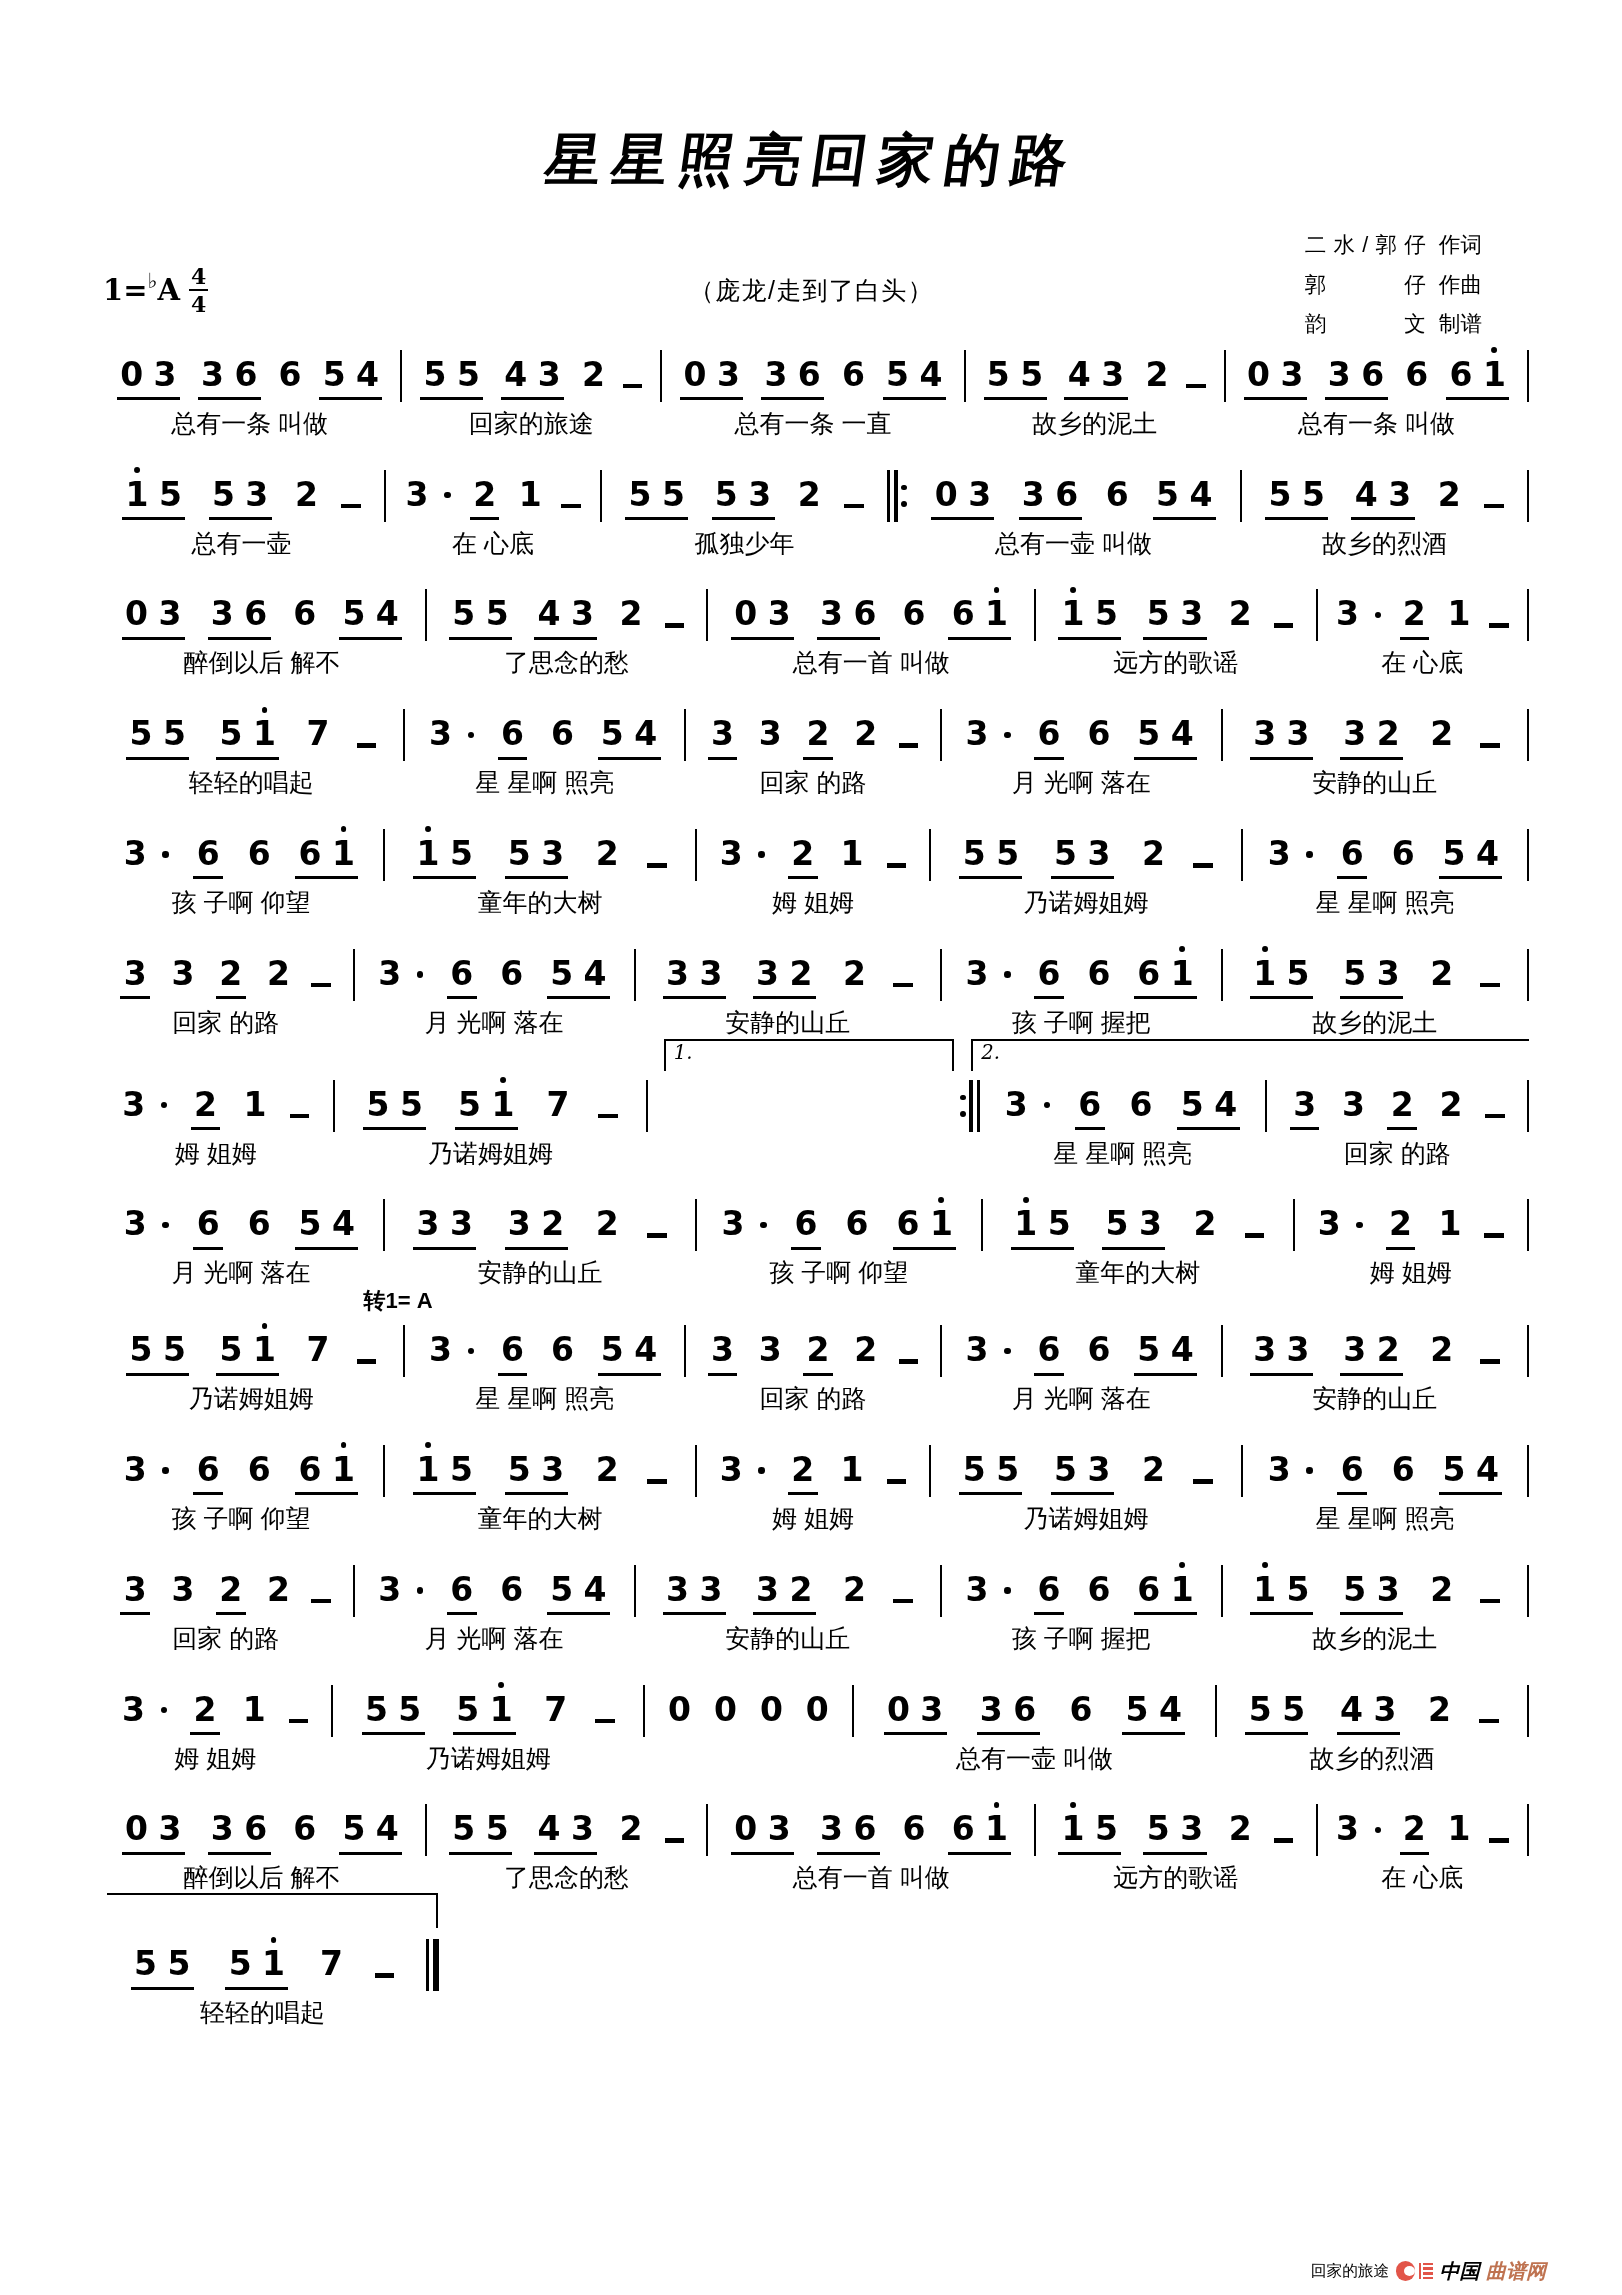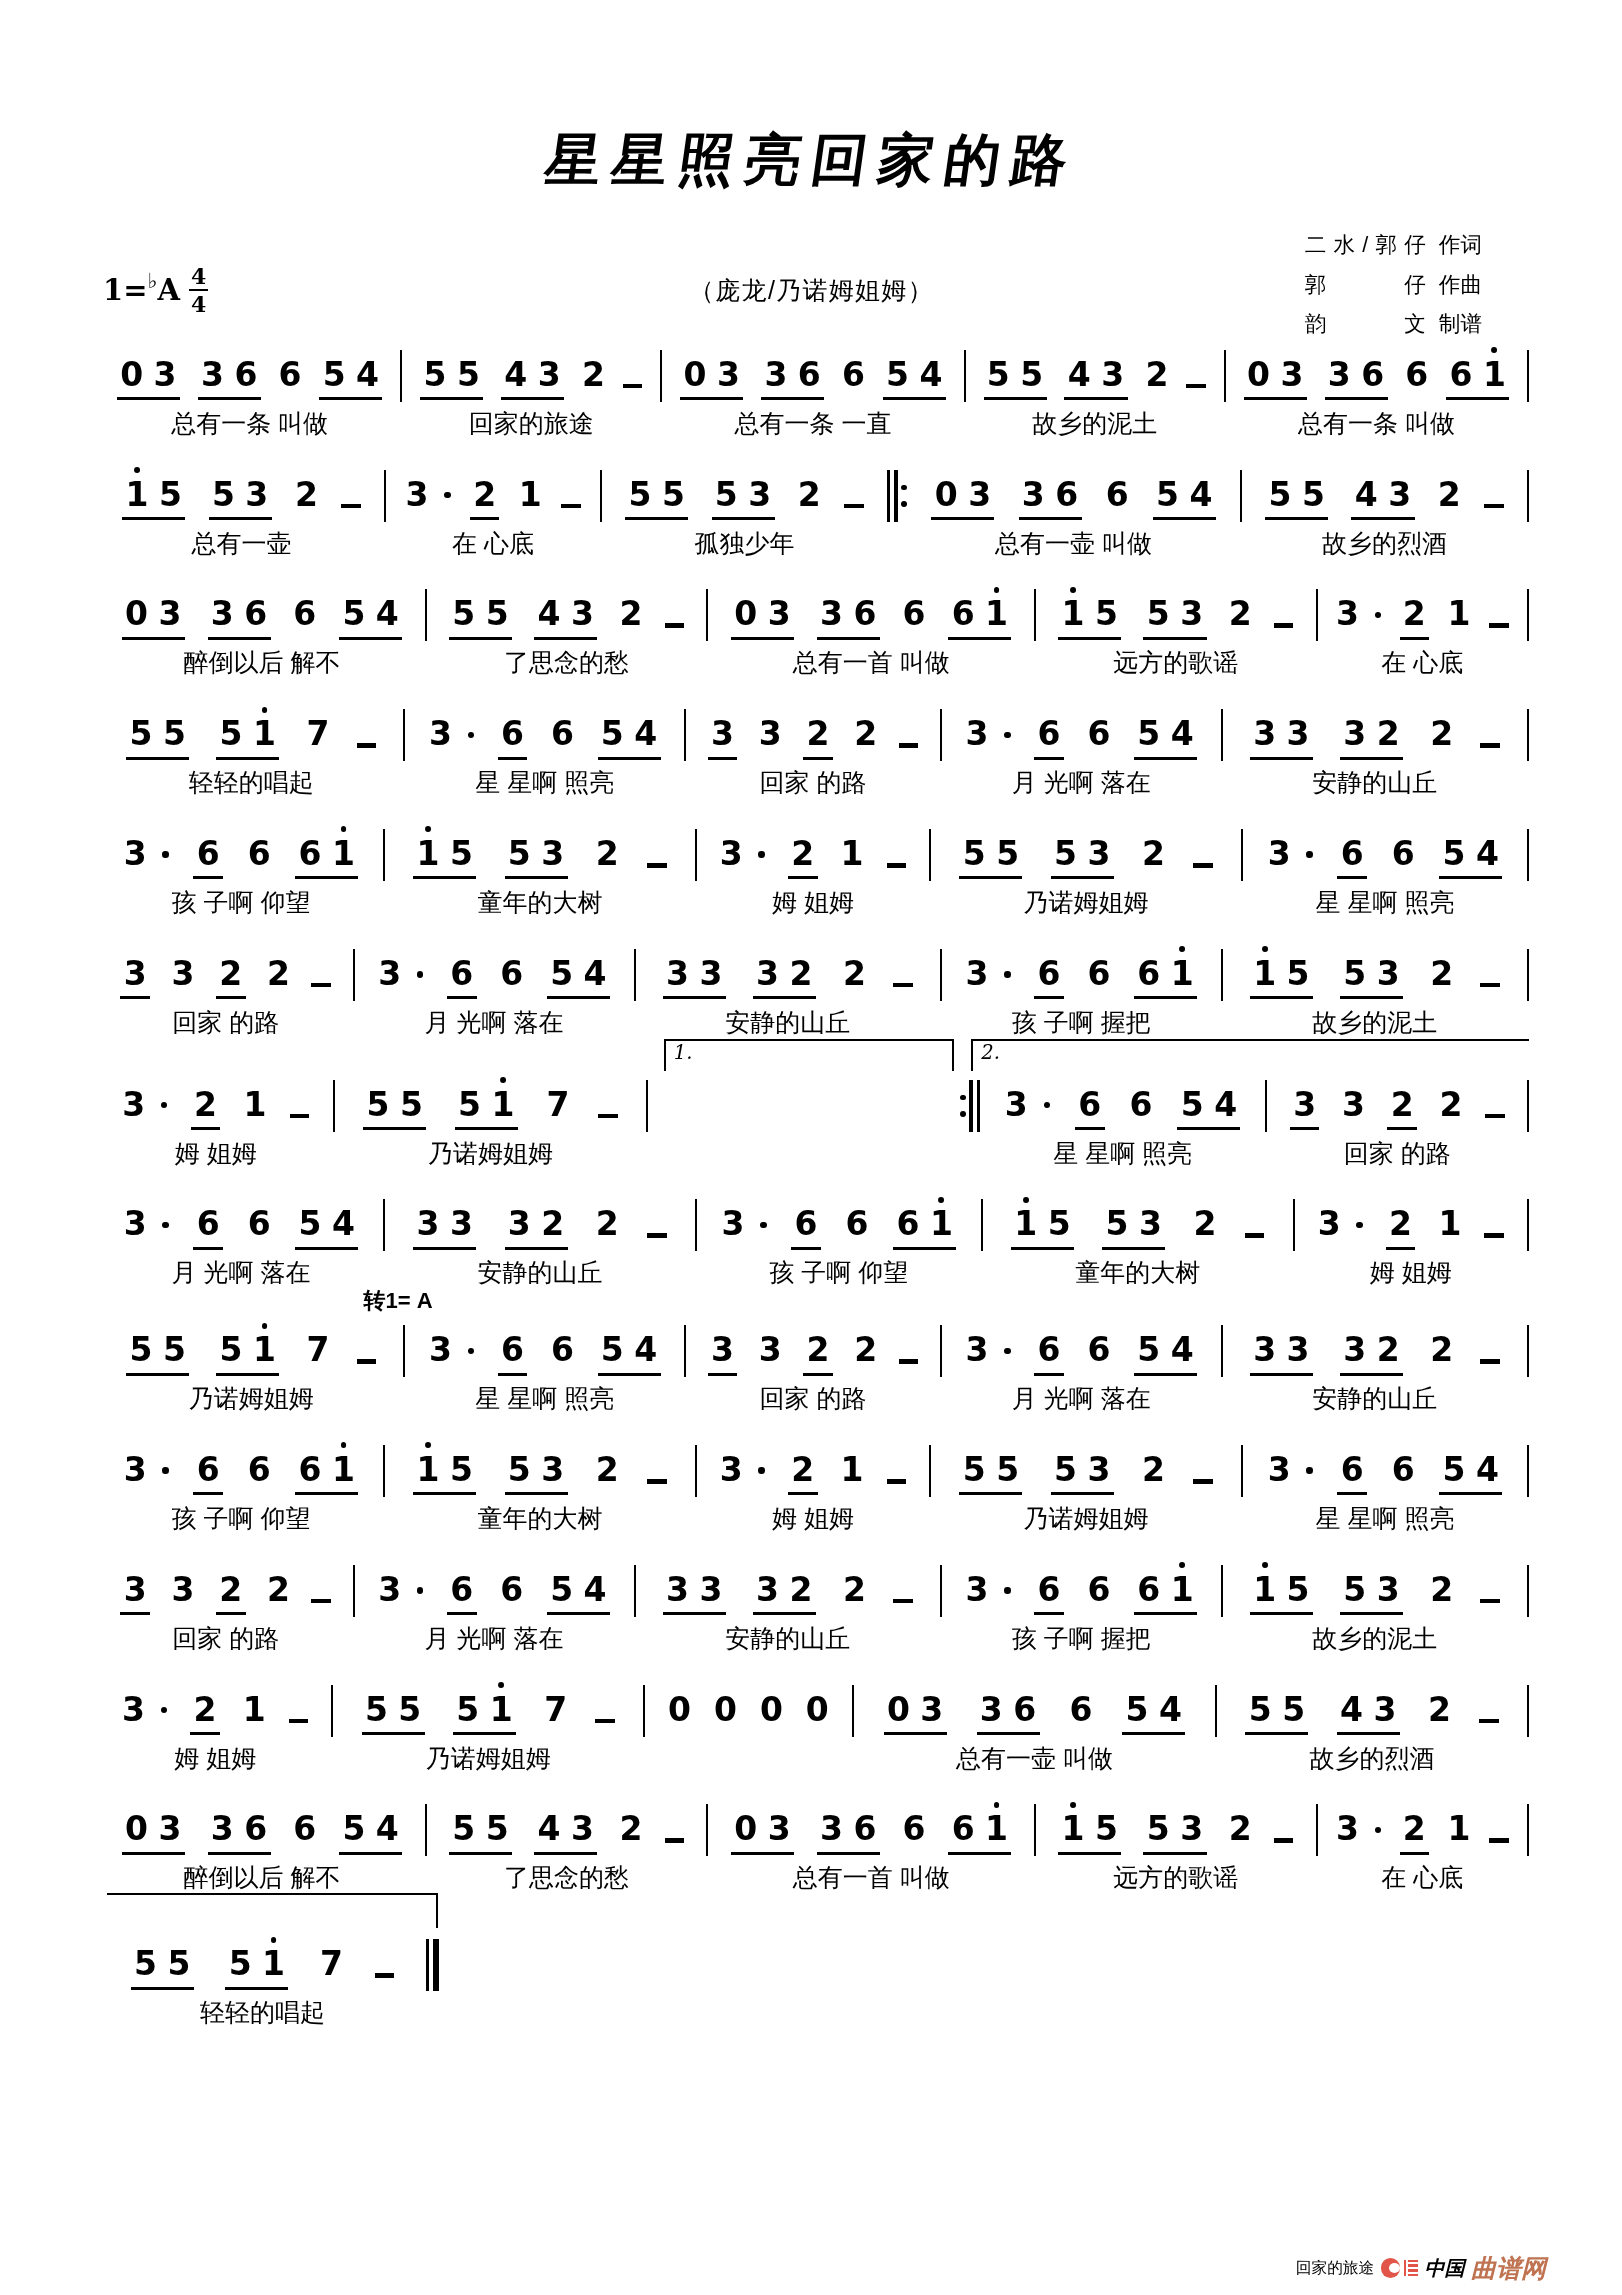--- a/index.html
+++ b/index.html
@@ -71,21 +71,21 @@
   
   .footer { position:absolute; right:77px; bottom:10.5px; display:flex; align-items:center; gap:6.5px; }
   .f-up { font-size:15.7px; }
   .logo { display:flex; align-items:center; gap:3.3px; }
   .logo-disc { width:19.6px; height:19.6px; background:#e25549; border-radius:50%; position:relative; flex:none; }
   .logo-disc::after { content:""; position:absolute; top:5.2px; left:7.9px; width:11px; height:9.8px;
     background:#fff; border-radius:50%; }
   .logo-bars { display:flex; flex-direction:column; gap:2px; border-left:2.6px solid #e25549; padding-left:2.6px; }
   .logo-bars i { display:block; width:9.8px; height:2.6px; background:#e25549; }
   .f-cn { font-size:20px; font-weight:bold; font-style:italic; font-family:"DejaVu Serif", serif; }
-  .f-site { font-size:25px; font-weight:bold; font-style:italic; color:#bf7351; font-family:"DejaVu Serif", serif; }
+  .f-site { font-size:20px; font-weight:bold; font-style:italic; color:#bf7351; font-family:"DejaVu Serif", serif; }
 </style>
 </head>
 <body>
 
 <div class="title">星星照亮回家的路</div>
 
 <div class="credits">
   <div class="credit-row">
     <span class="credit-name">二水/郭仔</span>
     <span class="credit-role">作词</span>
@@ -103,21 +103,21 @@
 <div class="keysig">
   <span>1=</span>
     <span class="flat">♭</span>
     <span>A</span>
   <span class="meter">
     <span class="mtop">4</span>
     <span class="mbot">4</span>
   </span>
 </div>
 
-<div class="subtitle">（庞龙/乃诺姆姐姆）</div>
+<div class="subtitle">（庞龙/走到了白头）</div>
 
 <div id="score">
     <div class="sys">
       <div class="measure" style="--g: 7;">
         <div class="notes">
           <span class="grp">
             <span class="nt">0</span>
             <span class="nt">3</span>
           </span>
           <span class="grp">

